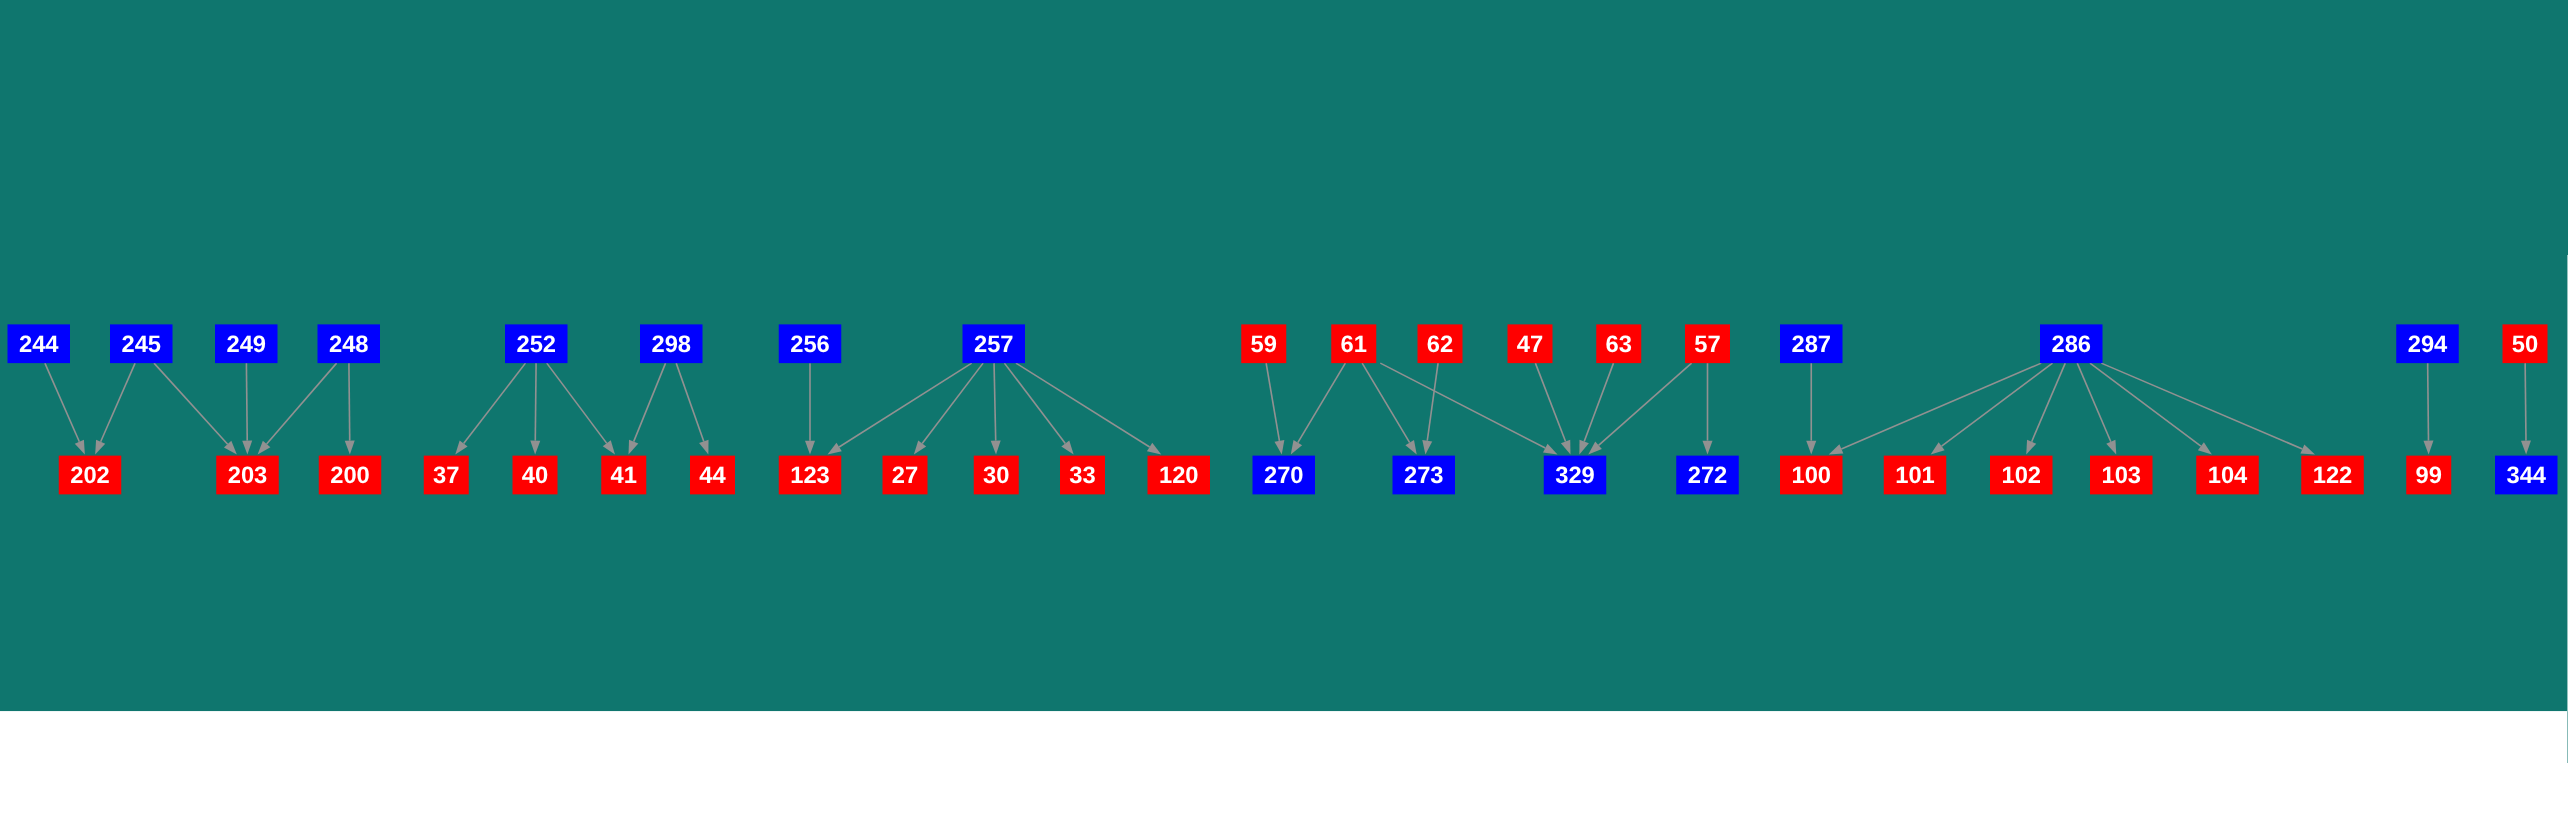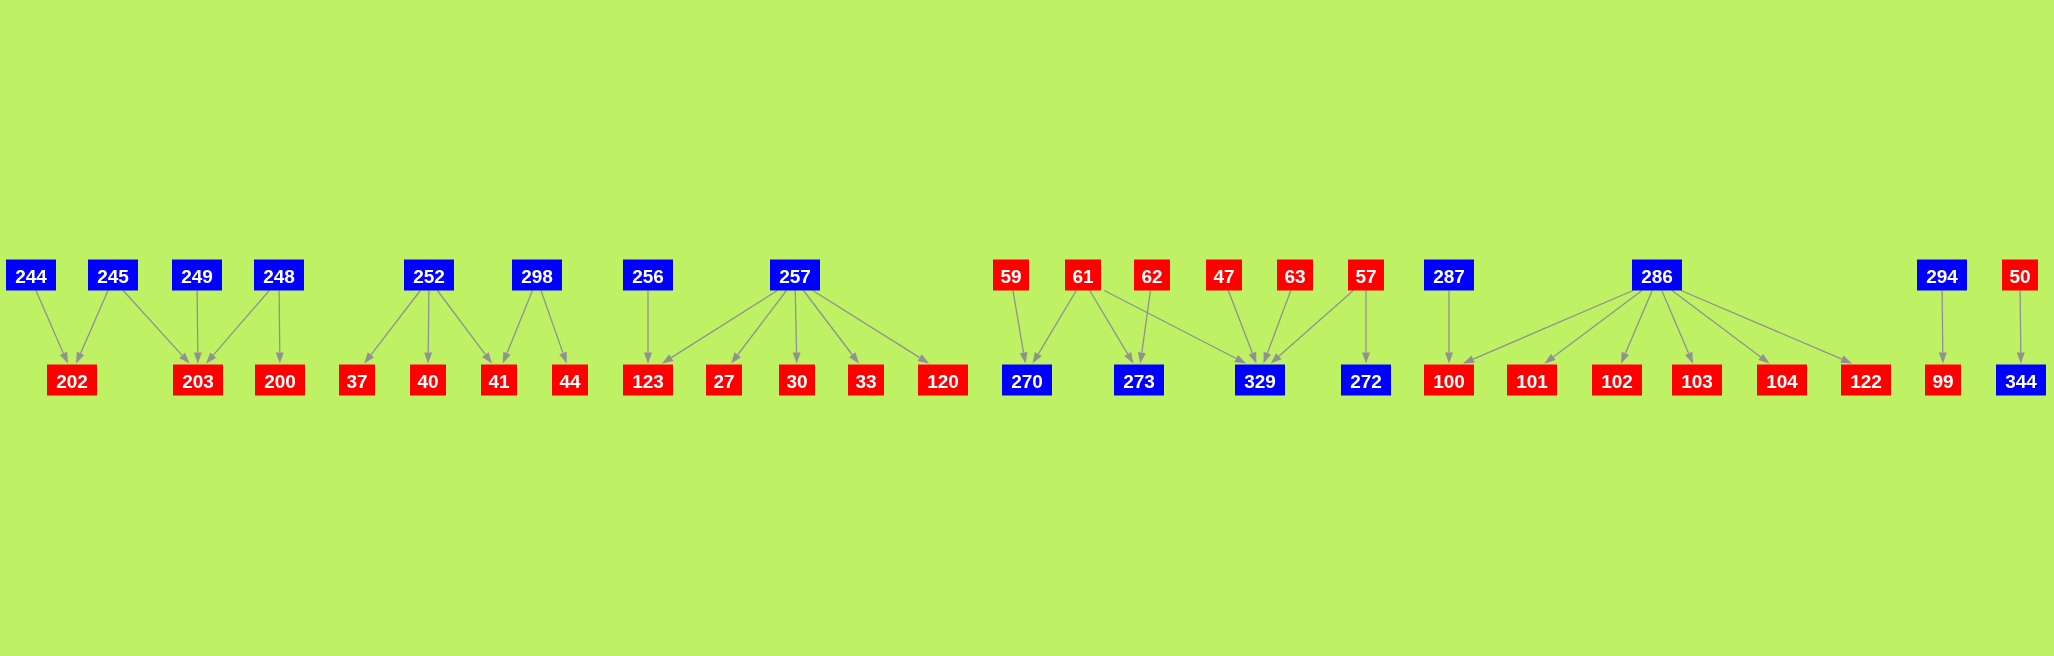--- a/index.html
+++ b/index.html
@@ -3,22 +3,22 @@
 <meta charset="utf-8">
 <style>
   html, body {
     margin: 0;
     padding: 0;
     background: #ffffff;
   }
   .graph-canvas {
     position: relative;
     width: 2054px;
-    height: 656px;
-    background: #bef264;
+    height: 569px;
+    background: #0f766e;
     overflow: hidden;
     font-family: "Liberation Sans", sans-serif;
   }
   svg text {
     font-family: "Liberation Sans", sans-serif;
     font-weight: bold;
     font-size: 19px;
     user-select: none;
   }
 </style>

